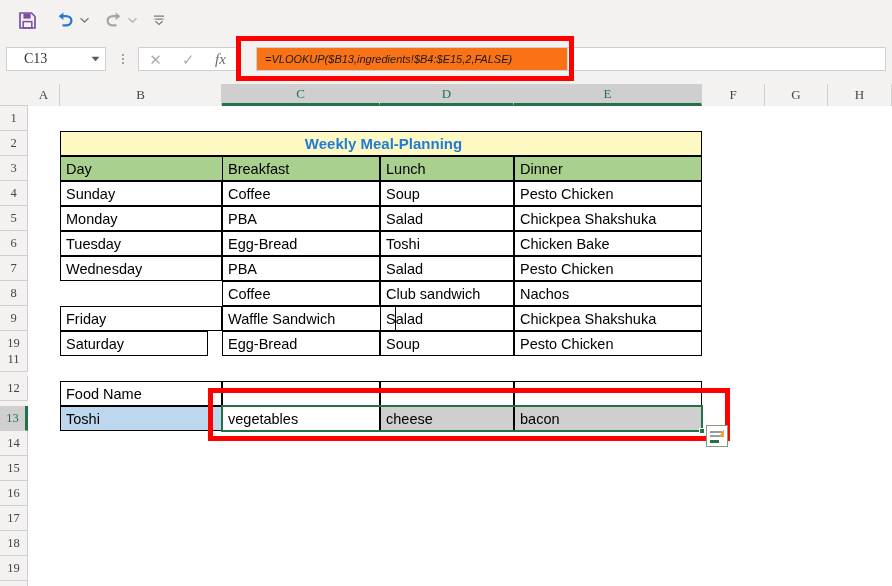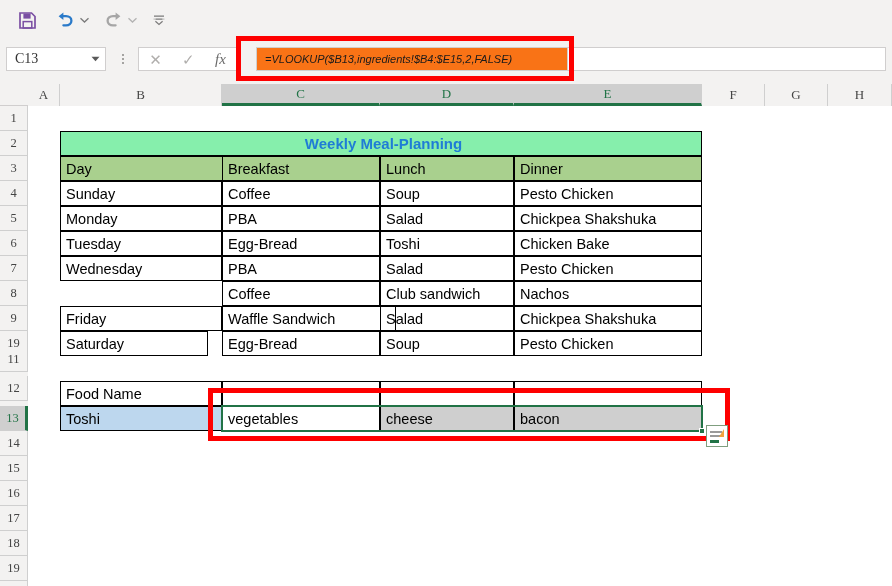--- a/index.html
+++ b/index.html
@@ -34,21 +34,21 @@
     background: #f3f2f1;
     display: flex; align-items: center;
   }
   .name-box {
     position: absolute; left: 6px; top: 47px;
     width: 100px; height: 24px;
     background: #ffffff; border: 1px solid #d0cece;
     display: flex; align-items: center;
     font-size: 13px; color: #333333;
   }
-  .name-box .nb-text { padding-left: 8px; flex: 1; font-family: "Liberation Serif", serif; font-size:14px; }
+  .name-box .nb-text { padding-left: 17px; flex: 1; font-family: "Liberation Serif", serif; font-size:14px; }
   .name-box .nb-caret {
     width: 20px; display: flex; align-items: center; justify-content: center;
   }
   .fb-vdots {
     position: absolute; left: 118px; top: 49px; width: 10px; height: 20px;
     display: flex; flex-direction: column; align-items: center; justify-content: center; gap: 2px;
   }
   .fb-vdots i { display:block; width:2px; height:2px; background:#8a8886; border-radius:50%; }
   .fb-icons {
     position: absolute; left: 138px; top: 47px; width: 98px; height: 24px;
@@ -119,21 +119,21 @@
     display: flex; align-items: center;
     font-family: "Liberation Sans", sans-serif;
     font-size: 14.5px; color: #000000;
     padding-left: 5px;
     white-space: nowrap; overflow: hidden;
   }
   .bordered { border: 1px solid #000000; }
   .title-cell {
     justify-content: center;
     color: #1f7cd6; font-weight: bold; font-size: 15px;
-    background: #86efac;
+    background: #fef9c3;
   }
   .hdr-cell { background: #a9d08e; color:#000; }
   .blue-cell { background: #bdd7ee; }
   .sel-fill  { background: #cfcfcf; }
 
   
   #sel-range {
     position: absolute; border: 2px solid #217346; z-index: 40; pointer-events:none;
   }
   #sel-handle {

